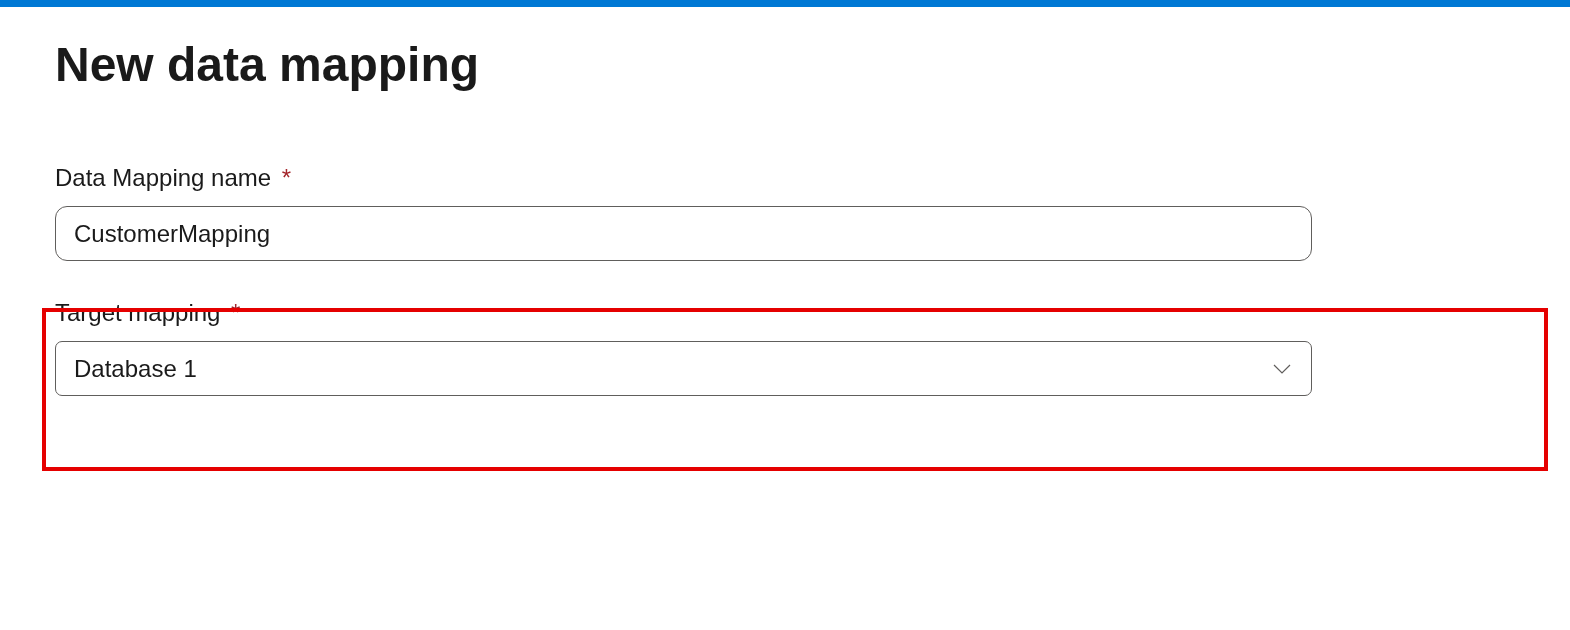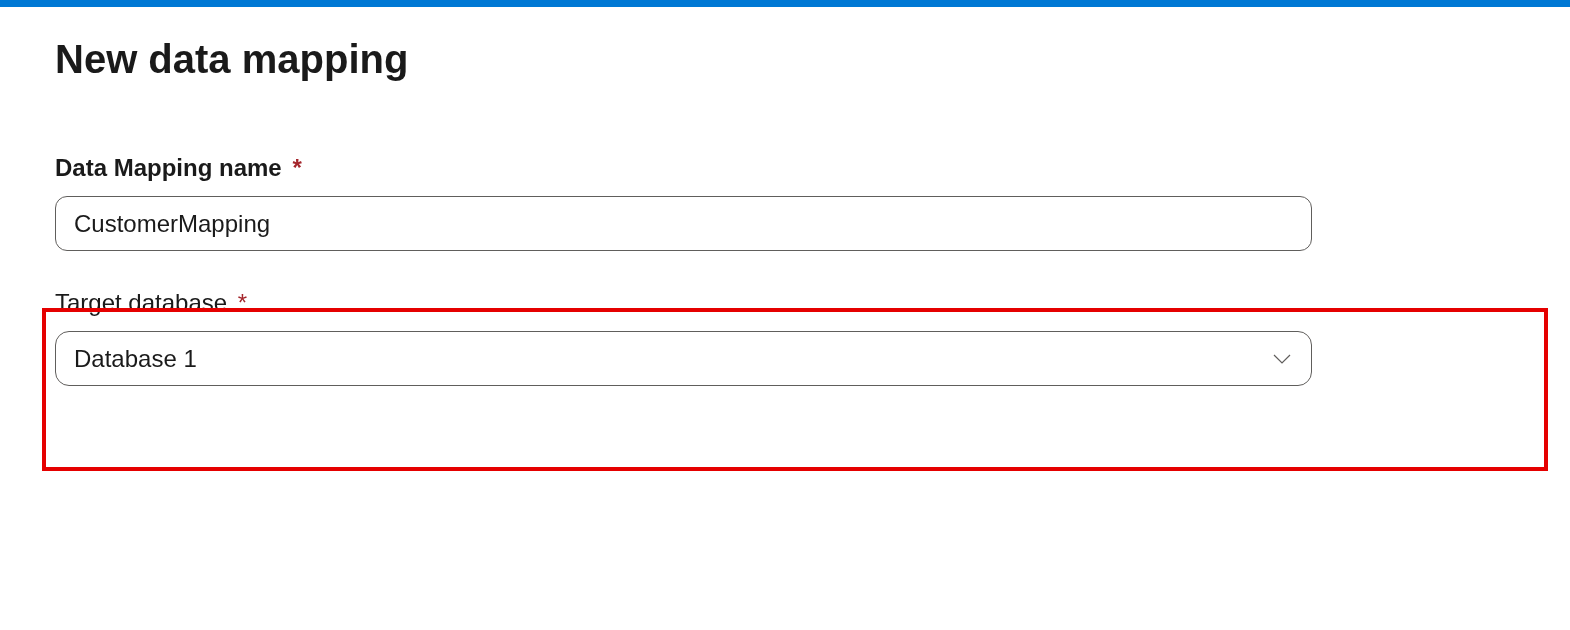--- a/index.html
+++ b/index.html
@@ -16,31 +16,31 @@
     }
     .top-bar {
       width: 100%;
       height: 7px;
       background: #0078d4;
     }
     .content {
       padding: 30px 55px 0 55px;
     }
     .page-title {
-      font-size: 40px;
+      font-size: 48px;
       font-weight: 600;
       color: #1a1a1a;
       margin-bottom: 72px;
     }
     .field-group {
       margin-bottom: 38px;
     }
     .field-label {
       font-size: 24px;
-      font-weight: 700;
+      font-weight: 400;
       color: #1a1a1a;
       margin-bottom: 14px;
     }
     .required {
       color: #a4262c;
       margin-left: 4px;
     }
     .text-input {
       width: 1257px;
       height: 55px;
@@ -67,21 +67,21 @@
     .select-label {
       font-size: 24px;
       font-weight: 400;
       color: #1a1a1a;
       margin-bottom: 14px;
     }
     .select-box {
       width: 1257px;
       height: 55px;
       border: 1px solid #605e5c;
-      border-radius: 14px;
+      border-radius: 7px;
       padding: 0 60px 0 18px;
       font-size: 24px;
       color: #1a1a1a;
       background: #ffffff;
       display: flex;
       align-items: center;
       cursor: pointer;
       position: relative;
     }
     .chevron {
@@ -111,21 +111,21 @@
   <div class="field-group">
     <div class="field-label">
       <span>Data Mapping name</span>
       <span class="required">*</span>
     </div>
     <input type="text" class="text-input" value="CustomerMapping" style="">
   </div>
 
   <div class="field-group select-group">
     <div class="select-label">
-      <span>Target database</span>
+      <span>Target mapping</span>
       <span class="required">*</span>
     </div>
     <div class="select-box">
       <span>Database 1</span>
       <span class="chevron">
         <svg viewBox="0 0 18 10" fill="none" stroke="#605e5c" stroke-width="1.2">
           <polyline points="1,1 9,9 17,1"></polyline>
         </svg>
       </span>
     </div>

